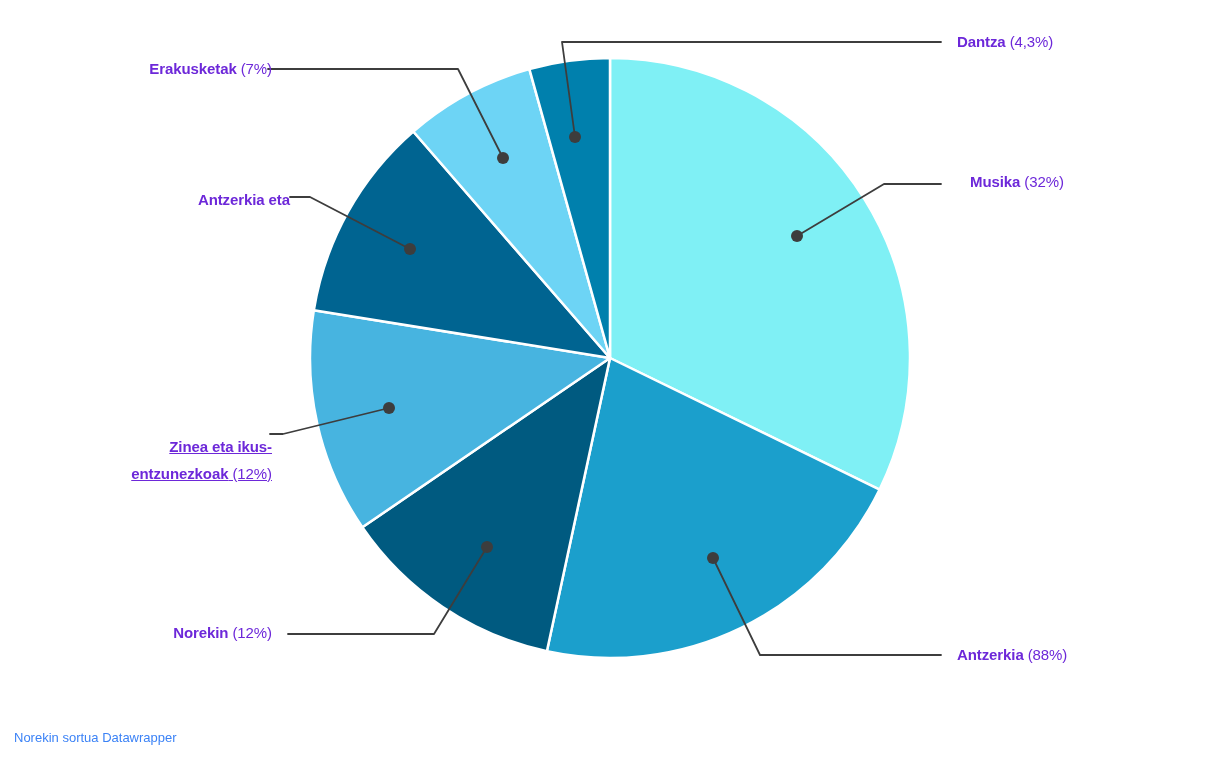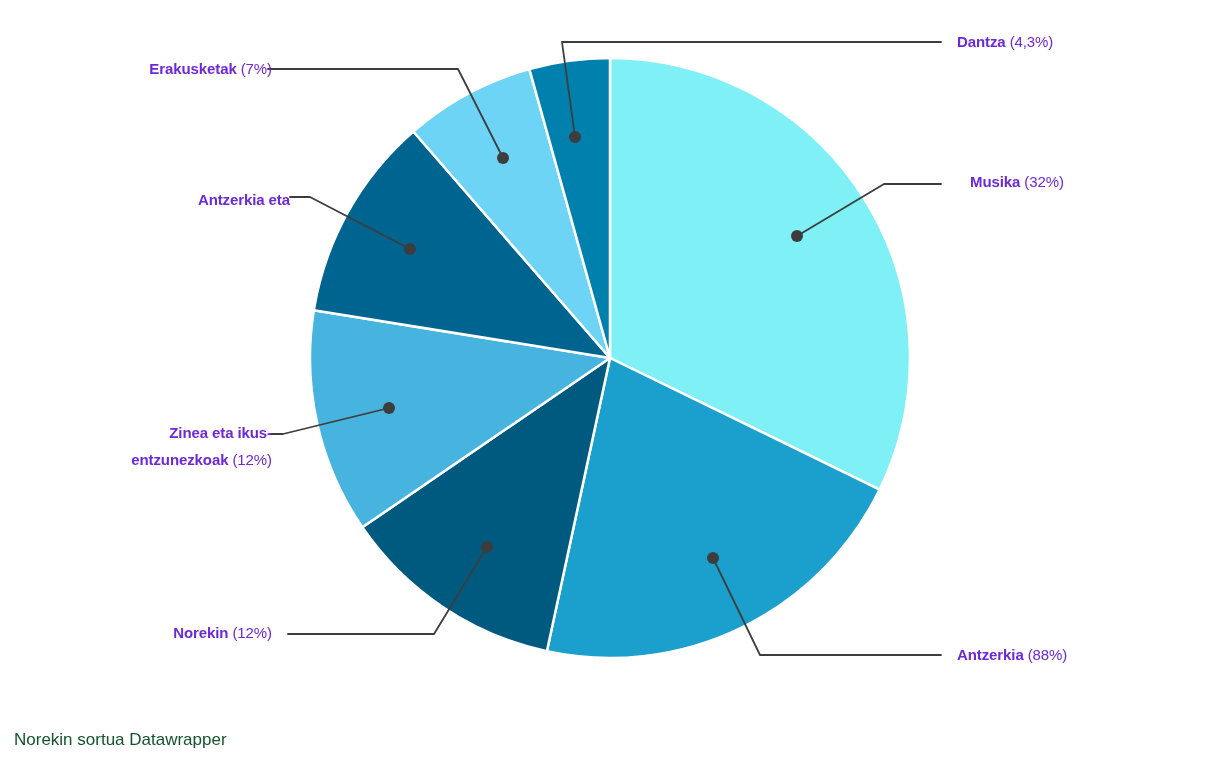--- a/index.html
+++ b/index.html
@@ -45,22 +45,22 @@
   .label .pct {
     font-weight: normal;
   }
   .label.right { text-align: left; }
   .label.left  { text-align: right; }
 
   .footer {
     position: absolute;
     left: 14px;
     top: 730px;
-    font-size: 17px;
-    color: #14532d;
+    font-size: 13px;
+    color: #3b82f6;
     font-weight: normal;
     white-space: nowrap;
   }
 </style>
 </head>
 <body>
 
 <div id="chart-root">
   <svg class="pie-svg" id="pie-svg" viewBox="0 0 1220 766" xmlns="http://www.w3.org/2000/svg">
       <path d="M 610 358 L 610.00 58.00 A 300 300 0 0 1 879.61 489.57 Z" fill="#7ff0f5" stroke="#ffffff" stroke-width="2.5" stroke-linejoin="round"></path>
@@ -88,21 +88,21 @@
   <div id="labels-layer">
       <div class="label right" style="left: 957px; top: 168px; margin-left: 13px;">
         <div><span class="name">Musika</span><span class="pct"> (32%)</span></div>
       </div>
       <div class="label right" style="left: 957px; top: 641px;">
         <div><span class="name">Antzerkia</span><span class="pct"> (88%)</span></div>
       </div>
       <div class="label left" style="right: 948px; top: 619px;">
         <div><span class="name">Norekin</span><span class="pct"> (12%)</span></div>
       </div>
-      <div class="label left" style="right: 948px; top: 419px;">
+      <div class="label left" style="right: 948px; top: 433px; text-decoration: underline;">
         <div><span class="name">Zinea eta ikus-</span></div>
         <div><span class="name">entzunezkoak</span><span class="pct"> (12%)</span></div>
       </div>
       <div class="label left" style="right: 930px; top: 186px;">
         <div><span class="name">Antzerkia eta</span></div>
       </div>
       <div class="label left" style="right: 948px; top: 55px;">
         <div><span class="name">Erakusketak</span><span class="pct"> (7%)</span></div>
       </div>
       <div class="label right" style="left: 957px; top: 28px;">

